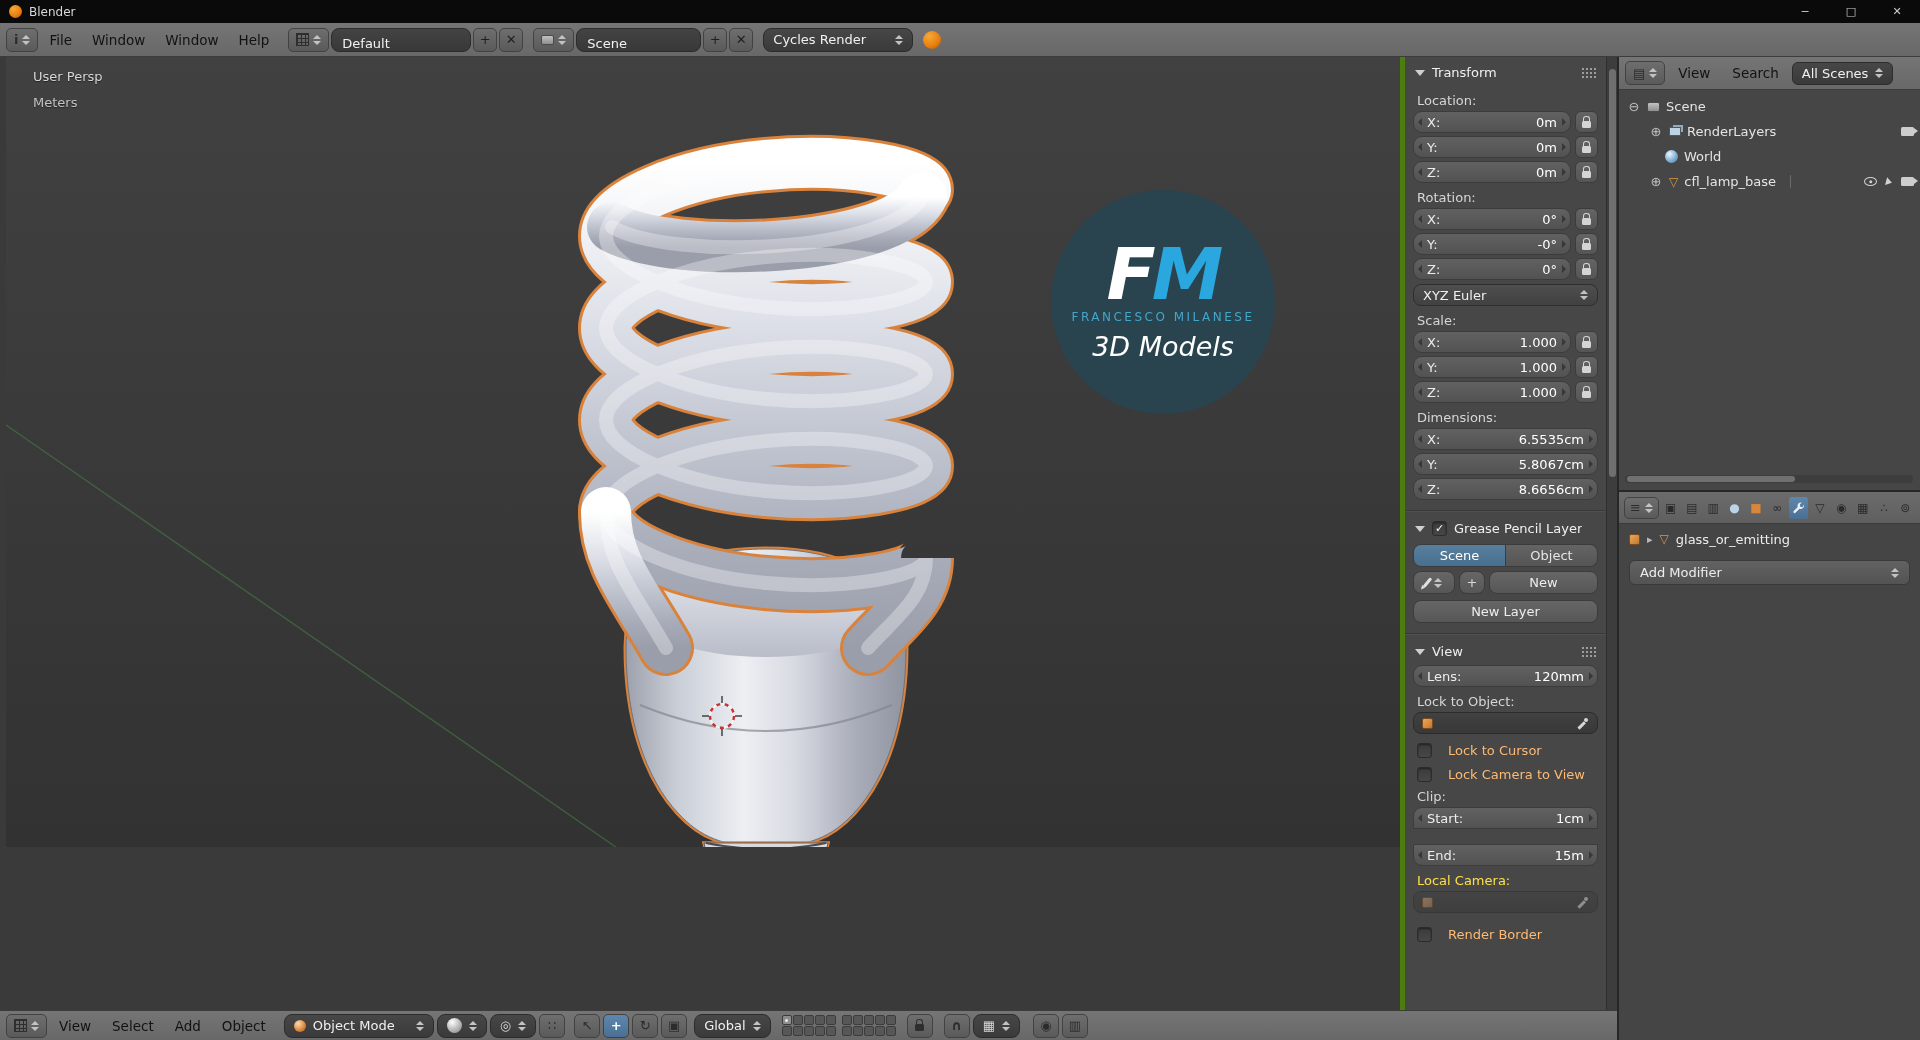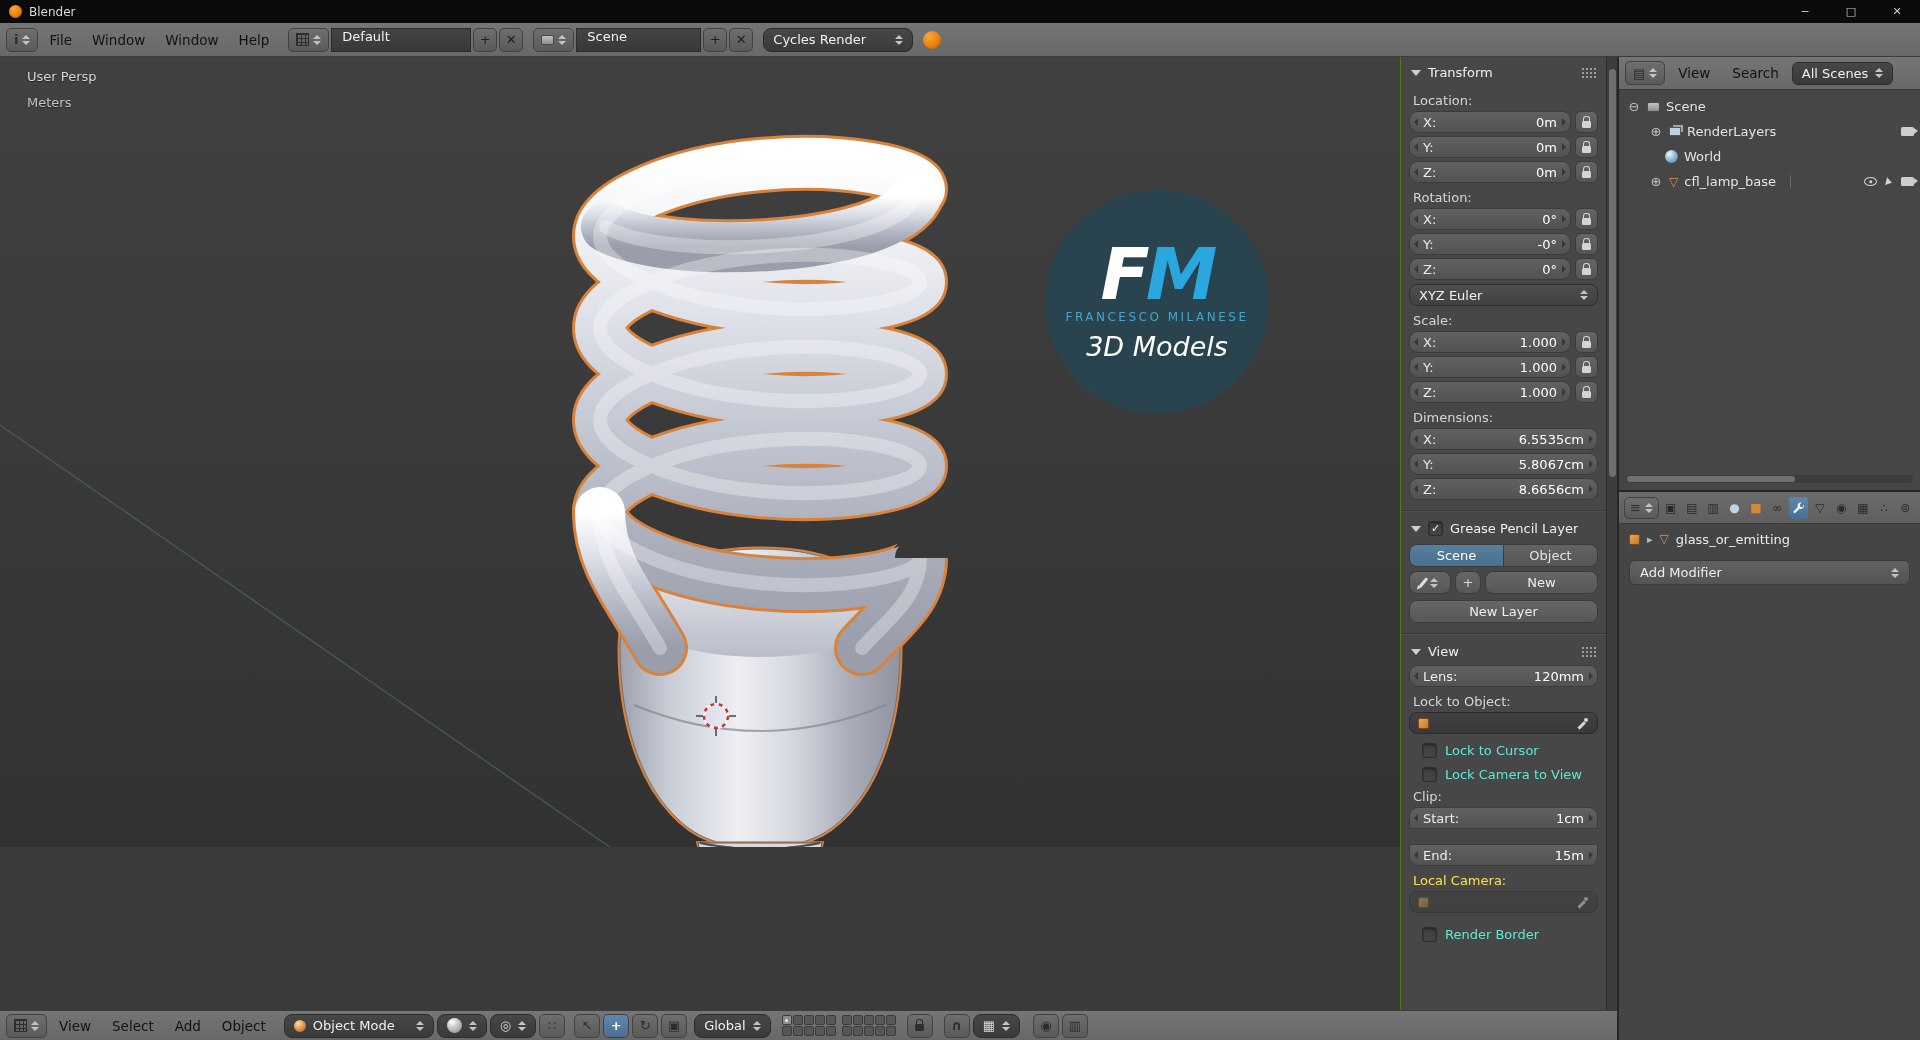--- a/index.html
+++ b/index.html
@@ -16,45 +16,45 @@
   .hstrip { background:linear-gradient(#757575,#686868); border-bottom:1px solid #3c3c3c; display:flex; align-items:center; color:#141414; }
   #topbar  { position:absolute; left:0; top:23px; width:1920px; height:34px; padding:0 6px; gap:2px; }
   #bottombar { position:absolute; left:0; top:1010px; width:1617px; height:30px; border-top:1px solid #3c3c3c; border-bottom:none; padding:0 6px; gap:3px; }
   .hmenu { padding:0 9px; font-size:13.5px; color:#121212; cursor:default; }
 
   
   .btn { display:inline-flex; align-items:center; justify-content:center; gap:4px; height:24px; padding:0 7px;
          background:linear-gradient(#6e6e6e,#5a5a5a); border:1px solid #424242; border-radius:5px; color:#1f1f1f; }
   .ddl { display:inline-flex; align-items:center; gap:7px; height:24px; padding:0 9px;
          background:linear-gradient(#474747,#3a3a3a); border:1px solid #2c2c2c; border-radius:8px; color:#f0f0f0; font-size:13px; }
-  .idfield { display:inline-flex; align-items:flex-start; height:24px; padding:0 10px;
-             background:linear-gradient(#434343,#383838); border:1px solid #2c2c2c; border-radius:0; color:#f2f2f2; font-size:13px; }
+  .idfield { display:inline-flex; align-items:flex-end; height:24px; padding:0 10px;
+             background:linear-gradient(#434343,#383838); border:1px solid #2c2c2c; border-radius:8px; color:#f2f2f2; font-size:13px; }
   .updn { display:inline-flex; flex-direction:column; gap:2px; margin-left:auto; }
   .updn i { display:block; width:0; height:0; border-left:4px solid transparent; border-right:4px solid transparent; }
   .updn i.u { border-bottom:4px solid #c3c3c3; }
   .updn i.d { border-top:4px solid #c3c3c3; }
 
   
-  #viewport { position:absolute; left:0; top:57px; width:1618px; height:790px; background:linear-gradient(#414141,#323232); overflow:hidden; }
+  #viewport { position:absolute; left:6px; top:57px; width:1618px; height:790px; background:linear-gradient(#414141,#323232); overflow:hidden; }
   #scene { position:absolute; left:0; top:0; }
   .vp-overlay { position:absolute; color:#d6d6d6; font-size:13px; text-shadow:0 1px 1px rgba(0,0,0,.5); }
 
   
   #fm-circle { position:absolute; left:1045px; top:133px; width:224px; height:224px; border-radius:50%;
                background:rgba(40,68,80,.95); display:flex; flex-direction:column; align-items:center; justify-content:center; }
   .fm-letters { font-size:72px; font-weight:bold; font-style:italic; line-height:.9; letter-spacing:-4px; }
   .fm-f { color:#ffffff; } .fm-m { color:#2aa7de; }
   .fm-name { margin-top:4px; font-size:12px; letter-spacing:2.5px; color:#45a5c8; }
   .fm-models { margin-top:7px; font-size:27px; font-style:italic; color:#ffffff; }
   #stock-box { position:absolute; left:1047px; top:362px; width:226px; height:40px; background:rgba(56,66,56,.88); border-radius:2px;
                display:flex; align-items:center; justify-content:center; }
   #stock-box span { font-size:26px; font-weight:bold; font-style:italic; color:#d8d61e; text-shadow:1px 2px 2px rgba(0,0,0,.55); }
 
   
-  #npanel { position:absolute; left:1400px; top:57px; width:206px; height:953px; background:#474747; border-left:1px solid #4d7c0f; overflow:hidden; font-size:13px; }
+  #npanel { position:absolute; left:1400px; top:57px; width:206px; height:953px; background:#474747; border-left:5px solid #4d7c0f; overflow:hidden; font-size:13px; }
   .phead { display:flex; align-items:center; gap:7px; padding:8px 10px 6px 10px; color:#f0f0f0; }
   .tri-down { width:0; height:0; border-left:5px solid transparent; border-right:5px solid transparent; border-top:6px solid #cfcfcf; }
   .drag-dots { margin-left:auto; width:15px; height:11px;
                background-image:radial-gradient(circle,#9d9d9d 1px,transparent 1.3px); background-size:4px 4px; }
   .plabel { margin:7px 0 3px 12px; color:#d6d6d6; }
   .plabel.dim { color:#fde047; }
   .frow { display:flex; gap:4px; margin:0 8px 3px 8px; align-items:center; }
   .numfield { flex:1; position:relative; display:flex; align-items:center; height:22px; padding:0 13px;
               background:linear-gradient(#616161,#525252); border:1px solid #3c3c3c; border-radius:9px; color:#fff; }
   .numfield::before { content:''; position:absolute; left:4px; top:50%; transform:translateY(-50%);
@@ -68,21 +68,21 @@
   .lockbtn { width:23px; height:22px; flex:none; display:flex; align-items:center; justify-content:center;
              background:linear-gradient(#646464,#555); border:1px solid #3c3c3c; border-radius:6px; }
   .padlock { position:relative; width:9px; height:7px; background:#d4d4d4; border-radius:1.5px; margin-top:4px; }
   .padlock::before { content:''; position:absolute; top:-5px; left:1px; width:5px; height:5px;
              border:1.5px solid #d4d4d4; border-bottom:none; border-radius:3px 3px 0 0; }
   .wideselect { display:flex; align-items:center; height:22px; margin:4px 8px; padding:0 9px;
              background:linear-gradient(#4e4e4e,#414141); border:1px solid #2e2e2e; border-radius:8px; color:#f0f0f0; }
   .chk { width:15px; height:15px; flex:none; background:linear-gradient(#3c3c3c,#474747); border:1px solid #2c2c2c; border-radius:3px;
          box-shadow:inset 0 1px 2px rgba(0,0,0,.45); }
   .chk.checked::after { content:'✓'; display:block; text-align:center; line-height:14px; font-size:11px; color:#fff; }
-  .chkrow { display:flex; align-items:center; gap:8px; margin:9px 12px 0 21px; color:#5eead4; }
+  .chkrow { display:flex; align-items:center; gap:16px; margin:9px 12px 0 12px; color:#fdba74; }
   .psep { border-top:1px solid #393939; box-shadow:0 1px 0 rgba(255,255,255,.05); margin:10px 0 2px 0; }
   .gp-tabs { display:flex; margin:2px 8px; }
   .gp-tab { flex:1; height:23px; display:flex; align-items:center; justify-content:center;
             background:linear-gradient(#646464,#555); border:1px solid #3c3c3c; color:#e4e4e4; }
   .gp-tab.first { border-radius:8px 0 0 8px; }
   .gp-tab.last { border-radius:0 8px 8px 0; border-left:none; }
   .gp-tab.active { background:linear-gradient(#587f9d,#48708e); color:#fff; }
   .pushbtn { display:flex; align-items:center; justify-content:center; height:23px;
              background:linear-gradient(#666,#575757); border:1px solid #3c3c3c; border-radius:8px; color:#ededed; }
   .objfield { display:flex; align-items:center; gap:7px; height:22px; margin:3px 8px; padding:0 8px;

